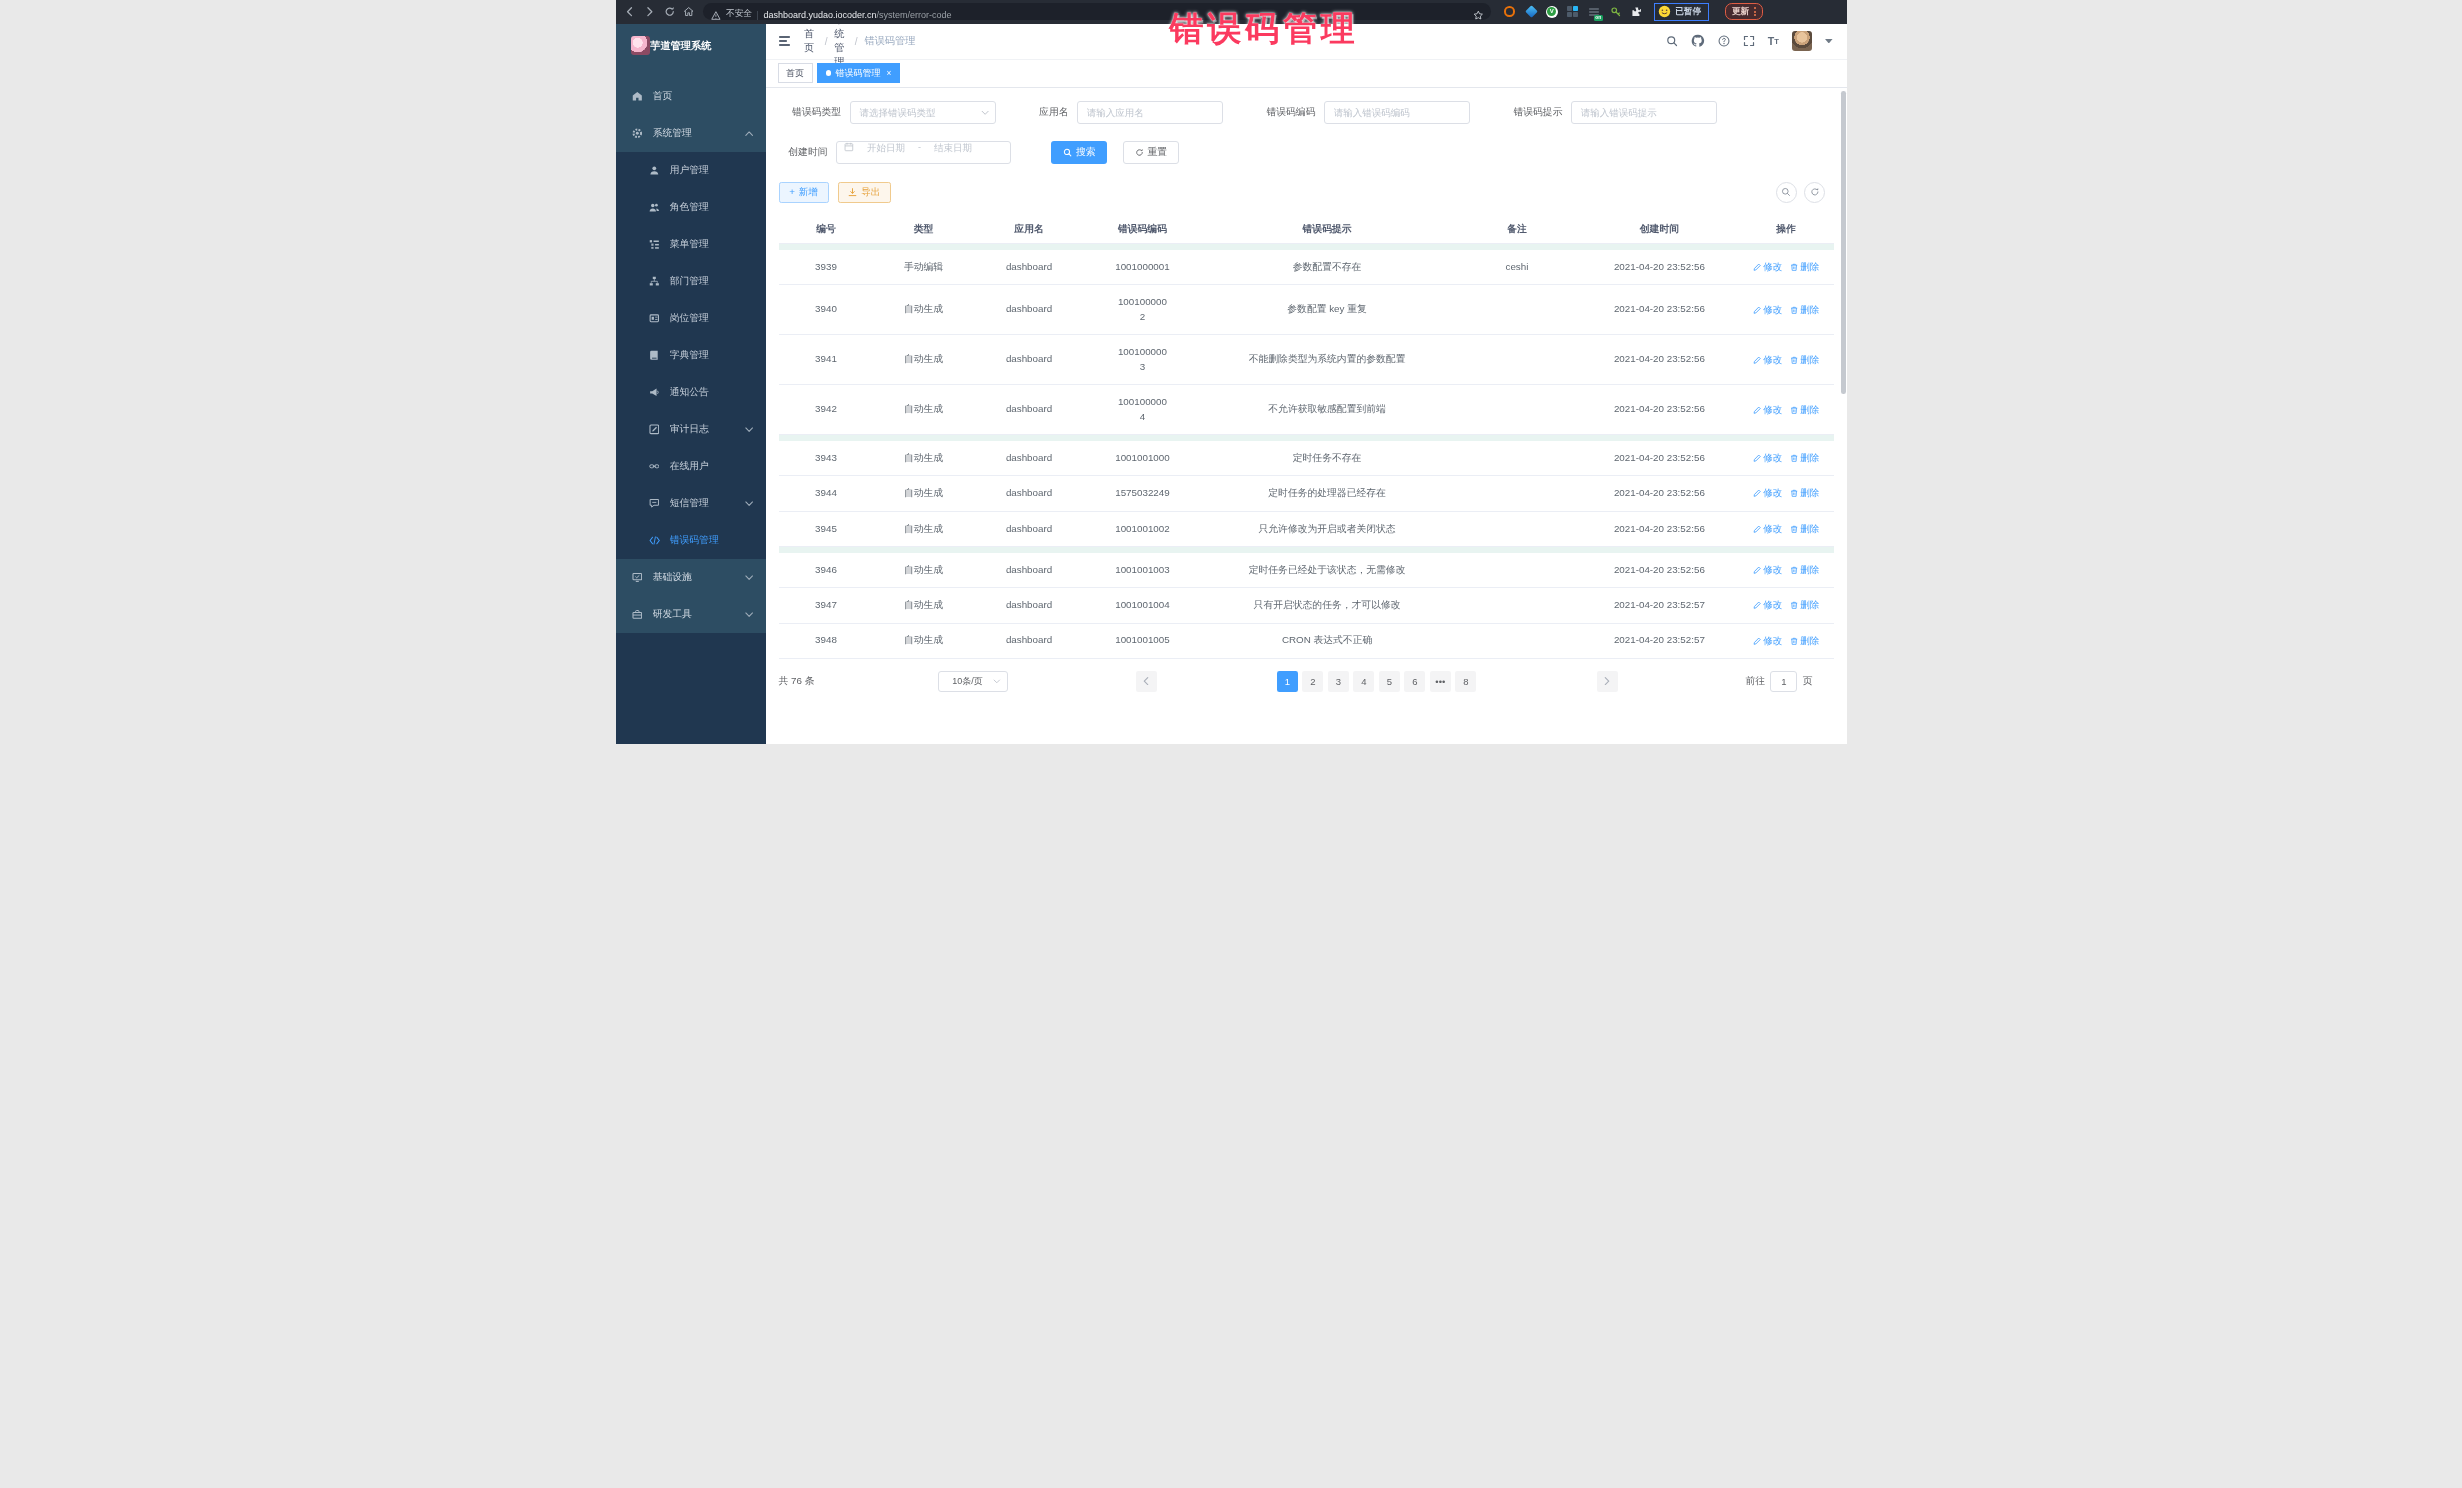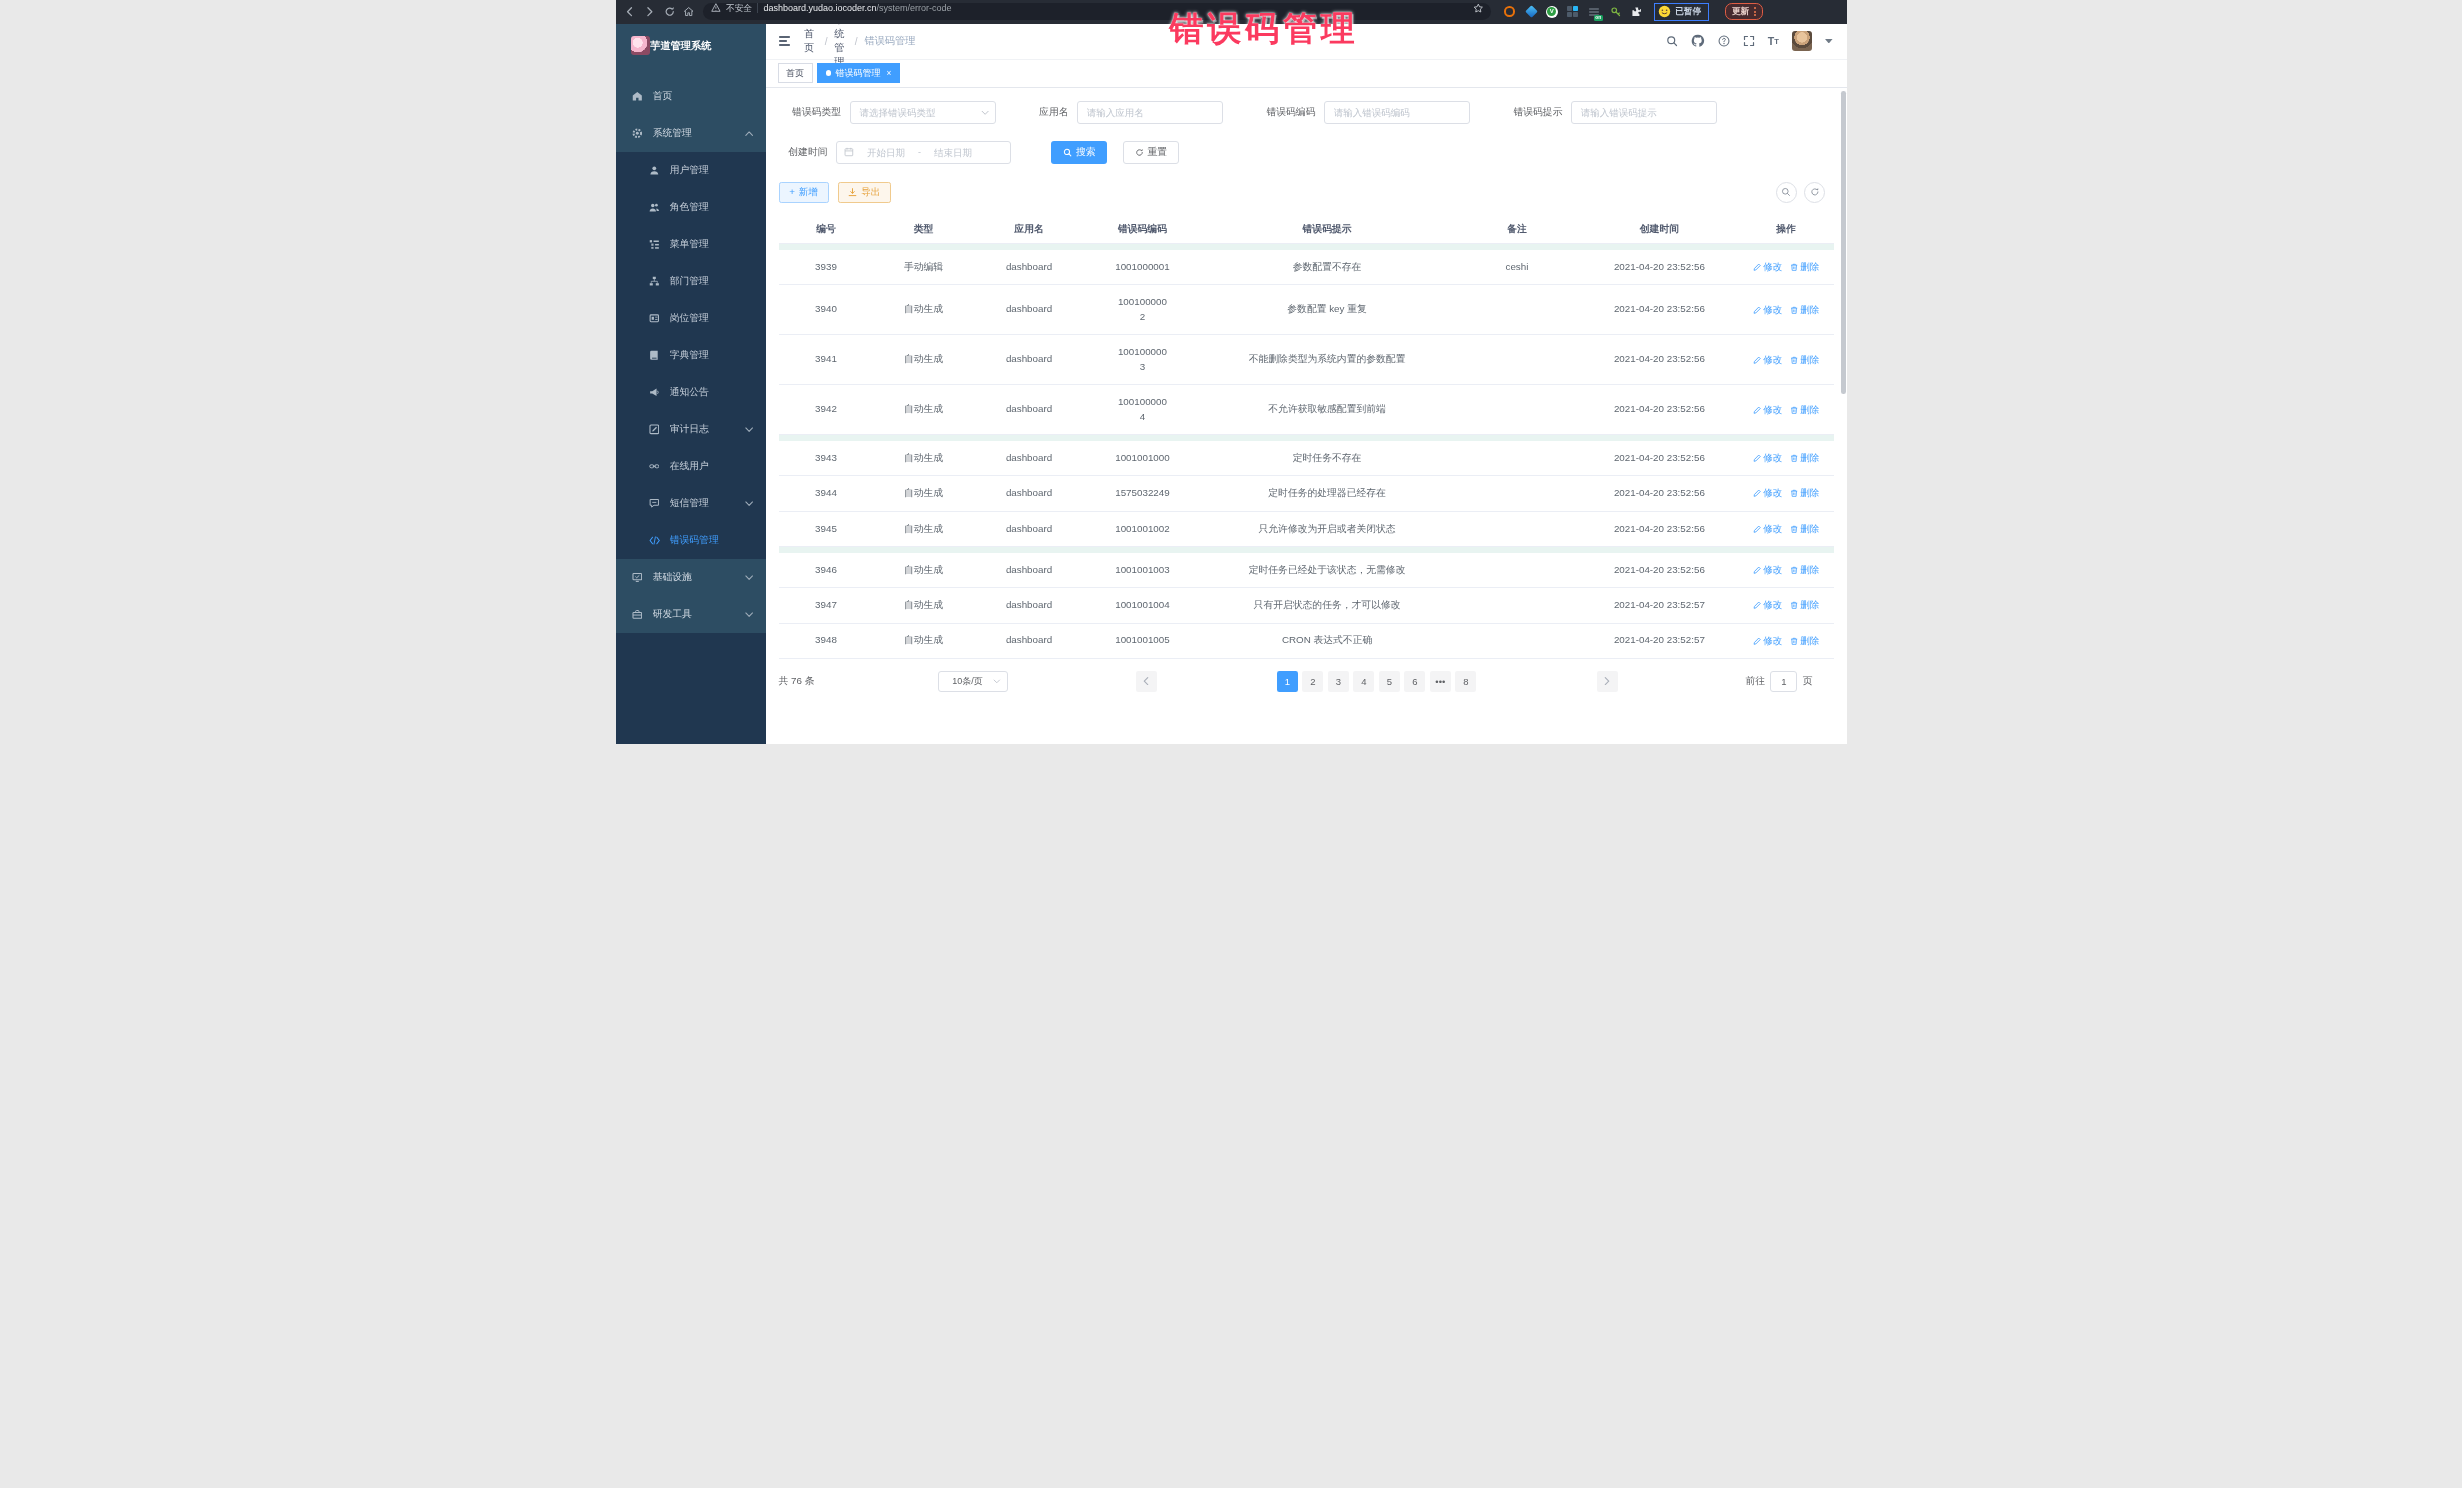--- a/index.html
+++ b/index.html
@@ -3,21 +3,21 @@
 <meta charset="utf-8">
 <style>
   *{margin:0;padding:0;box-sizing:border-box}
   html,body{background:#e9e9e9}
   body{font-family:"Liberation Sans","DejaVu Sans",sans-serif;-webkit-font-smoothing:antialiased}
   .screen{position:relative;width:1231px;height:744px;margin:0 auto;background:#fff;overflow:hidden}
 
   
   .browser-bar{position:absolute;top:0;left:0;width:100%;height:23.5px;background:#272c35;display:flex;align-items:center;padding:0 6px;gap:3px;z-index:5}
   .bnav{width:16.7px;height:16.7px;border-radius:50%;display:flex;align-items:center;justify-content:center;color:#a6adb6;flex:0 0 auto}
-  .url-pill{width:788px;height:17.4px;margin-left:3px;background:#1d212a;border-radius:9px;display:flex;align-items:flex-start;padding:0 7.6px;gap:5.3px;overflow:hidden}
+  .url-pill{width:788px;height:17.4px;margin-left:3px;background:#1d212a;border-radius:9px;display:flex;align-items:flex-end;padding:0 7.6px;gap:5.3px;overflow:hidden}
   .warn-tri{color:#aab1ba;display:flex}
   .notsecure{font-size:8.7px;color:#c3c9d1}
   .url-sep{width:0.8px;height:9.8px;background:#3c434e}
   .url-text{font-size:9px;color:#e8eaed;white-space:nowrap}
   .url-text .path{color:#9aa0a6}
   .url-star{margin-left:auto;color:#cfd4da;display:flex}
   .ext-area{display:flex;align-items:center;gap:8.3px;margin-left:9px}
   .ext{width:13px;height:13px;display:flex;align-items:center;justify-content:center;position:relative;flex:0 0 auto}
   .ext-ring{width:10.6px;height:10.6px;border:2.3px solid #e8710a;border-radius:50%}
   .ext-gem{width:9px;height:9px;background:linear-gradient(135deg,#4fc3f7,#1565c0);transform:rotate(45deg);border-radius:1.5px}
@@ -86,21 +86,21 @@
 
   
   .f-row{display:flex;align-items:center;margin-bottom:16.7px}
   .f-row2{margin-bottom:18px;padding-left:9.8px}
   .f-group{display:flex;align-items:center;margin-right:43px}
   .f-label{font-size:9.8px;font-weight:400;color:#606266;margin-right:9px;white-space:nowrap}
   .f-input{position:relative;display:flex;align-items:center}
   .f-input input{width:146px;height:23px;border:0.8px solid #dcdfe6;border-radius:3px;padding:0 8.3px;font-size:9.5px;color:#606266;outline:none;font-family:inherit}
   .f-input input::placeholder{color:#bfc5ce}
   .sel-chev{position:absolute;right:6.8px;color:#c0c4cc;pointer-events:none;display:flex}
-  .date-box{width:175px;height:23px;border:0.8px solid #dcdfe6;border-radius:3px;display:flex;align-items:center;padding:0 6.8px;gap:4.5px}
+  .date-box{width:175px;height:23px;border:0.8px solid #dcdfe6;border-radius:3px;display:flex;align-items:flex-start;padding:0 6.8px;gap:4.5px}
   .date-box .cal{color:#c0c4cc;display:flex;flex:0 0 auto}
   .date-box input{border:none;outline:none;width:55px;font-size:9.5px;color:#606266;text-align:center;font-family:inherit}
   .date-box input::placeholder{color:#bfc5ce}
   .date-box .dsep{font-size:9px;color:#bfc5ce}
   .btn{display:inline-flex;align-items:center;justify-content:center;gap:3.8px;height:23px;padding:0 10.6px;border-radius:3px;font-size:9.8px;cursor:pointer;border:0.8px solid transparent;font-family:inherit}
   .btn-primary{background:#409eff;color:#fff;margin-left:40px}
   .btn-plain{background:#fff;border-color:#dcdfe6;color:#606266;margin-left:16px}
 
   
   .toolbar{display:flex;align-items:center;margin-bottom:13.6px}

